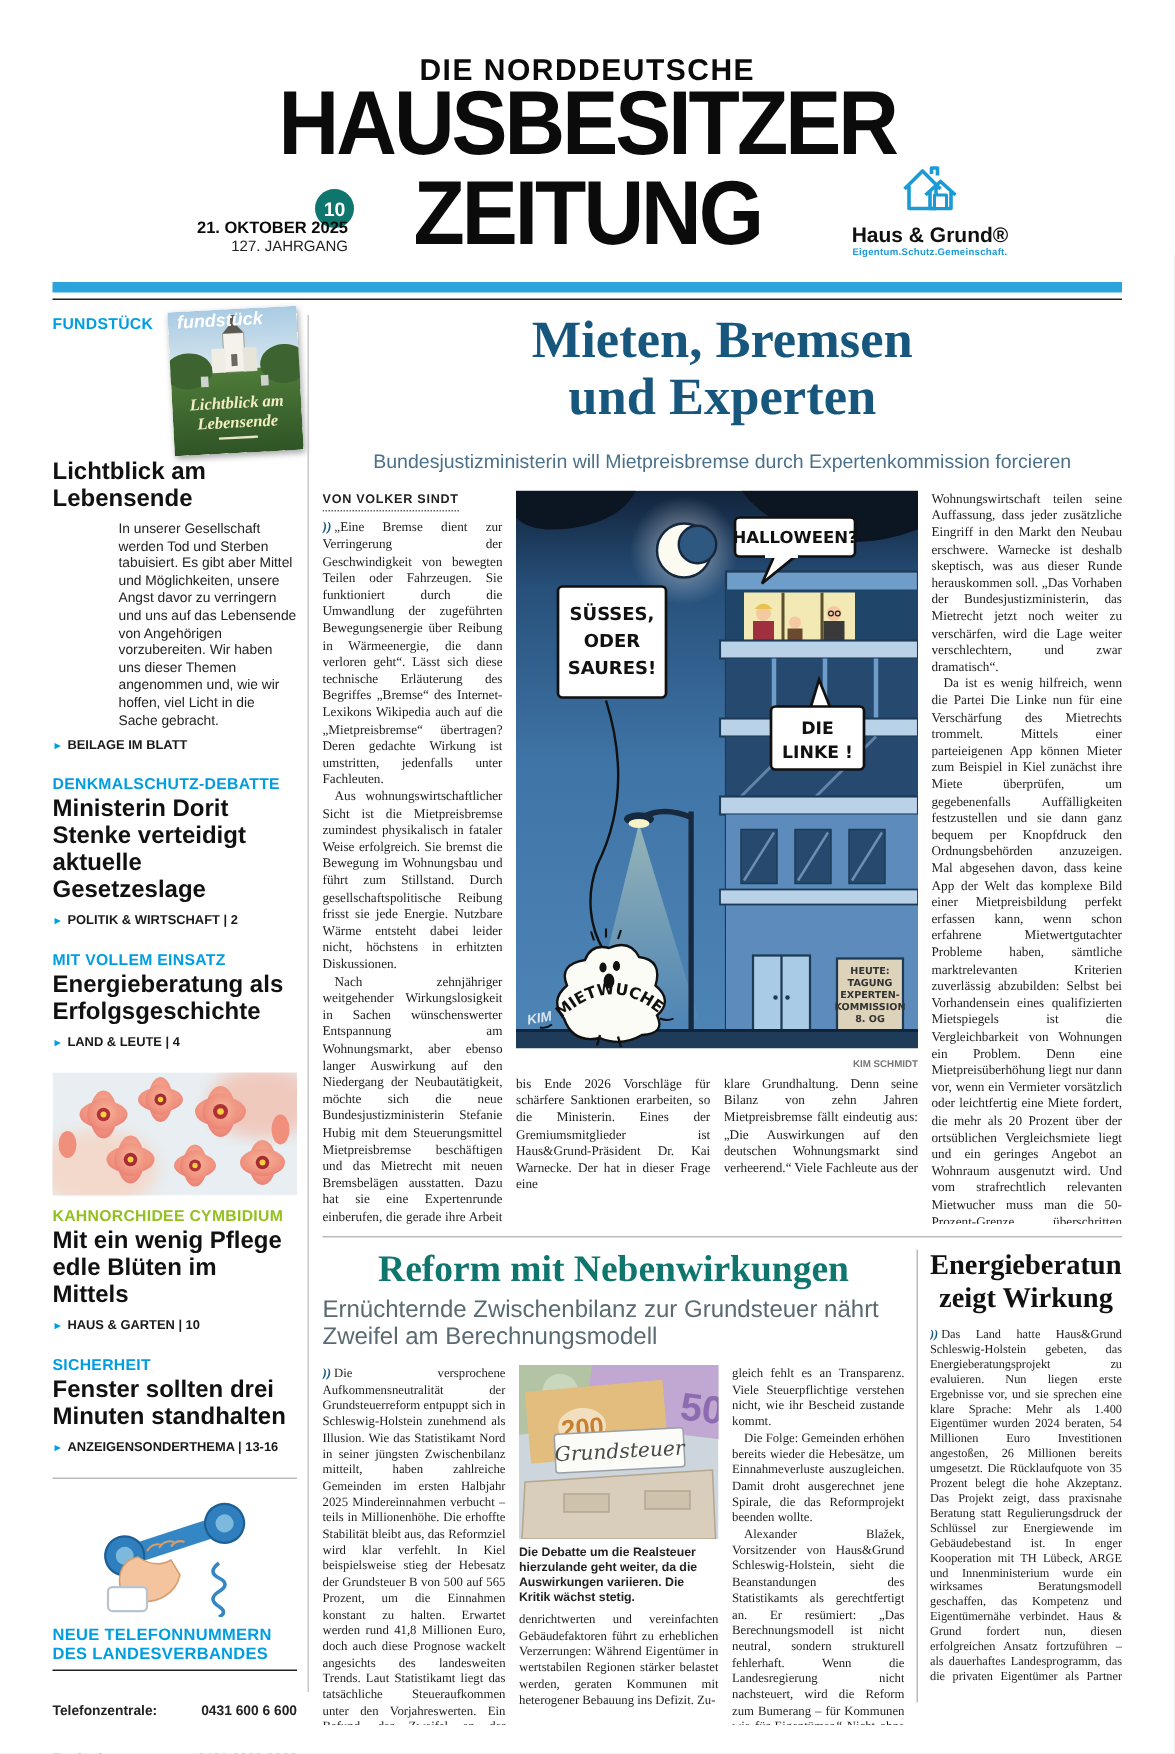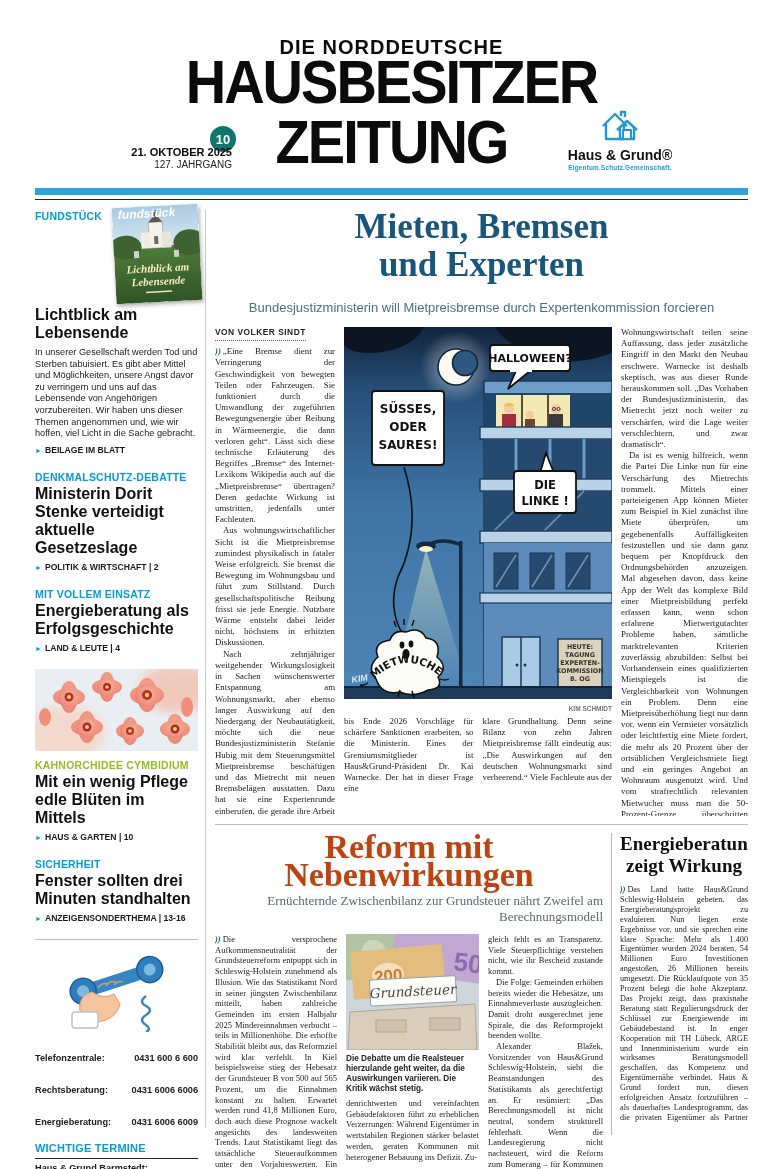--- a/index.html
+++ b/index.html
@@ -30,21 +30,21 @@
   .black-rule{margin:4px 35px 0;border-top:1.6px solid #222;}
   
   .body{position:relative;margin:0 35px;height:948px;}
   .sidebar{position:absolute;left:0;top:10px;width:163px;}
   .v-divider{position:absolute;left:170px;top:10px;height:918px;border-left:1px solid #c8c8c8;}
   .main{position:absolute;left:180px;top:8px;width:533px;}
   
   .kicker{font-size:10.5px;font-weight:bold;color:#009ee0;letter-spacing:.2px;}
   .kicker.green{color:#93c01f;}
   .t-head{font-size:16px;line-height:18px;font-weight:bold;color:#111;margin:2px 0 5px;}
-  .t-body{font-size:9.2px;line-height:11.6px;color:#222;text-align:left;}
+  .t-body{font-size:9.2px;line-height:11.6px;color:#222;text-align:left;margin-left:44px;}
   .t-ref{margin-top:5px;font-size:8.6px;font-weight:bold;color:#1a1a1a;}
   .t-ref .arr{color:#009ee0;font-size:7px;margin-right:3px;}
   .teaser{margin-bottom:16px;}
   .cover-img{float:right;width:86px;height:96px;margin:-4px -2px 4px 6px;transform:rotate(-3deg);
              box-shadow:1px 2px 4px rgba(0,0,0,.35);}
   .sb-img{display:block;width:163px;height:82px;margin:2px 0 8px;}
   .sb-rule{border-top:1px solid #bbb;margin:4px 0 8px;}
   .phone-illu{display:block;margin:0 auto 6px;}
   .sb-section-head{font-size:11px;line-height:13px;font-weight:bold;color:#009ee0;white-space:pre-line;
                    border-bottom:1.6px solid #222;padding-bottom:3px;margin-bottom:4px;letter-spacing:.2px;}
@@ -70,22 +70,22 @@
                   font-weight:bold;color:#777;margin:2px 0 4px;}
   .mid-cols{display:flex;gap:9px;flex:1;overflow:hidden;}
   .mid-cols .col{flex:1;}
   .h-divider{border-top:1px solid #bbb;margin:8px 0 0;}
   
   .bottom{display:flex;margin-top:8px;height:302px;}
   .reform{width:388px;}
   .b-vline{border-left:1px solid #bbb;margin:0 8px;}
   .energie{flex:1;overflow:hidden;}
   .rf-headline{text-align:center;font-family:"Liberation Serif",serif;font-weight:bold;
-               font-size:34px;line-height:28px;color:#c2410c;}
-  .rf-subhead{text-align:right;font-size:13px;color:#5a6a72;margin-top:4px;font-family:Liberation Serif, serif;}
+               font-size:25px;line-height:28px;color:#0f766e;}
+  .rf-subhead{text-align:left;font-size:16px;color:#5a6a72;margin-top:4px;}
   .rf-cols{display:flex;gap:9px;margin-top:9px;height:240px;overflow:hidden;}
   .rf-cols .col{font-size:8.5px;line-height:10.7px;}
   .rc1{flex:0 0 122px;}
   .rc2{flex:0 0 133px;display:flex;flex-direction:column;}
   .rc3{flex:1;}
   .money-photo{display:block;width:133px;height:116px;}
   .caption{font-family:"Liberation Sans",sans-serif;font-size:8.2px;line-height:10px;
            font-weight:bold;color:#222;margin:4px 0;}
   .en-headline{text-align:center;font-family:"Liberation Serif",serif;font-weight:bold;
                font-size:19px;line-height:22px;color:#111;white-space:pre-line;}
@@ -264,20 +264,22 @@
             <circle cx="94" cy="32" r="6" fill="#7db8dd"></circle>
           </g>
           <path d="M34 44 q-10 2 -12 12 q-2 12 8 16 q12 4 22 -2 q8 -5 10 -14 l-6 -10 q-10 6 -22 -2 Z" fill="#f3c49e" stroke="#d99d6b" stroke-width="1"></path>
           <path d="M40 40 q4 -6 10 -4 M48 38 q4 -6 10 -4 M56 37 q4 -5 9 -3" fill="none" stroke="#d99d6b" stroke-width="1.4"></path>
           <rect x="14" y="64" width="26" height="16" rx="3" fill="#fff" stroke="#b9c4cc" stroke-width="1.5"></rect>
           <path d="M88 48 q-8 6 0 10 q8 4 0 9 q-8 5 0 10 q6 4 0 7" fill="none" stroke="#3487c4" stroke-width="2.4"></path>
         </svg>
       </span>
 
       <div class="sb-block">
+        <div class="sb-section-head">NEUE TELEFONNUMMERN
+DES LANDESVERBANDES</div>
         <div class="info-row">
             <span>Telefonzentrale:</span>
             <span>0431 600 6 600</span>
           </div>
         <div class="info-row">
             <span>Rechtsberatung:</span>
             <span>0431 6006 6006</span>
           </div>
         <div class="info-row">
             <span>Energieberatung:</span>

